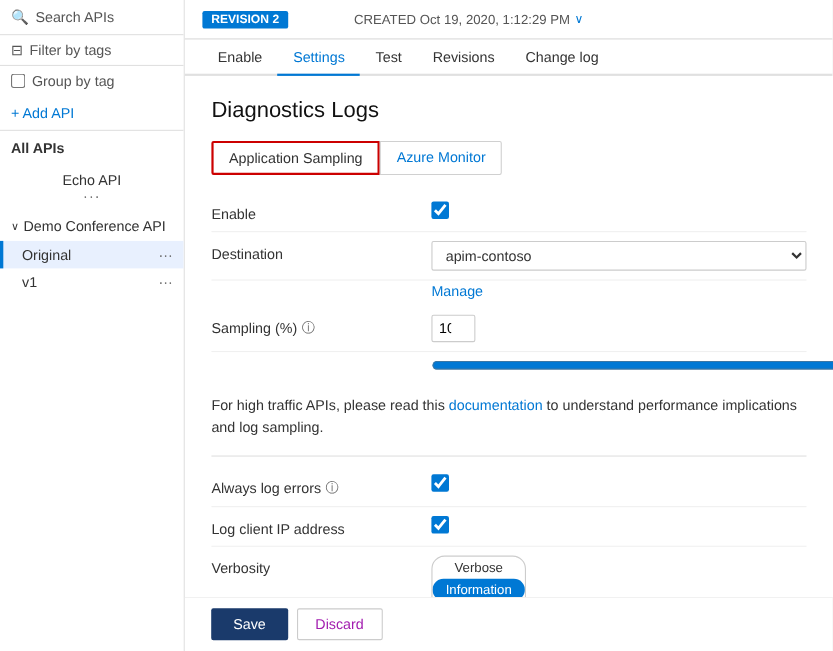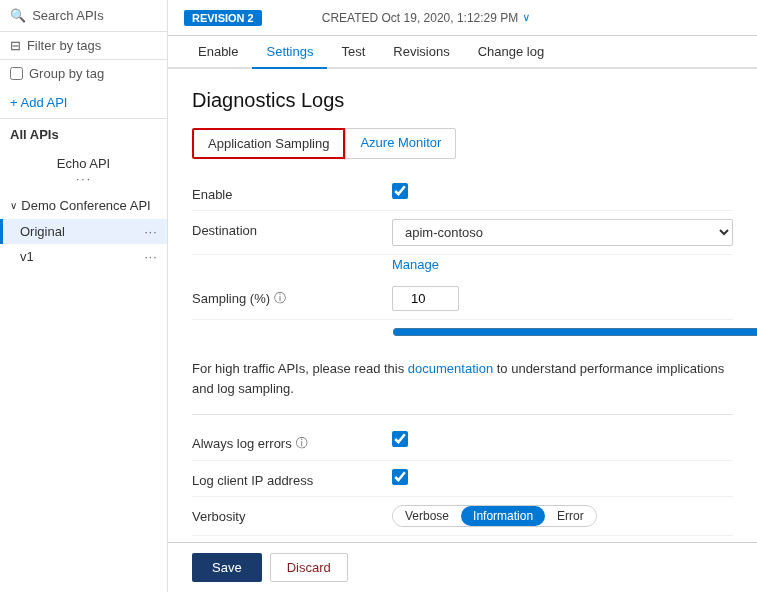--- a/index.html
+++ b/index.html
@@ -50,36 +50,36 @@
     .sub-tab.active { border: 2px solid #c00; color: #333; font-weight: 500; background: #fff; }
 
     
     .form-row { display: flex; align-items: flex-start; padding: 8px 0; border-bottom: 1px solid #f0f0f0; }
     .form-label { width: 200px; min-width: 200px; font-size: 13px; color: #333; padding-top: 4px; display: flex; align-items: center; gap: 4px; }
     .form-label .info-icon { color: #666; font-size: 12px; cursor: pointer; }
     .form-control { flex: 1; }
     .form-check { width: 16px; height: 16px; accent-color: #0078d4; cursor: pointer; }
     .form-select { width: 100%; padding: 4px 8px; border: 1px solid #ccc; border-radius: 2px; font-size: 13px; background: #fff; color: #333; }
     .manage-link { color: #0078d4; font-size: 13px; cursor: pointer; text-decoration: none; }
-    .sampling-input { width: 67px; padding: 4px 18px; border: 1px solid #ccc; border-radius: 2px; font-size: 13px; }
+    .sampling-input { width: 40px; padding: 4px 6px; border: 1px solid #ccc; border-radius: 2px; font-size: 13px; }
     .slider-row { padding: 4px 0 8px 200px; }
     .slider { width: 380px; accent-color: #0078d4; cursor: pointer; }
     .info-text { padding: 8px 0; font-size: 13px; color: #333; line-height: 1.5; }
     .info-text a { color: #0078d4; text-decoration: none; }
     .divider { border: none; border-top: 1px solid #e0e0e0; margin: 8px 0; }
 
     
-    .btn-group { display: flex; align-items: center; gap: 0; border: 1px solid #ccc; border-radius: 12px; overflow: hidden; display: inline-flex; }
+    .btn-group { display: flex; align-items: center; gap: 0; border: 1px solid #ccc; border-radius: 12px; overflow: hidden; display: inline-flex; flex-direction: column; }
     .btn-group-item { padding: 3px 12px; font-size: 12px; cursor: pointer; background: #fff; color: #333; border: none; }
     .btn-group-item.active { background: #0078d4; color: #fff; border-radius: 10px; }
 
     
     .footer { background: #fff; border-top: 1px solid #d0d0d0; padding: 10px 24px; display: flex; gap: 8px; }
     .btn-save { background: #1a3a6b; color: #fff; border: none; padding: 6px 20px; font-size: 13px; cursor: pointer; border-radius: 2px; }
-    .btn-discard { background: #fff; color: #7f1d1d; border: 1px solid #ccc; padding: 6px 16px; font-size: 13px; cursor: pointer; border-radius: 2px; }
+    .btn-discard { background: #fff; color: #a21caf; border: 1px solid #ccc; padding: 6px 16px; font-size: 13px; cursor: pointer; border-radius: 2px; }
 
     
     .manage-row { padding: 2px 0 6px 200px; }
   </style>
 </head>
 <body>
 
 <div class="sidebar">
   <div class="sidebar-search">
     <span>🔍</span>

